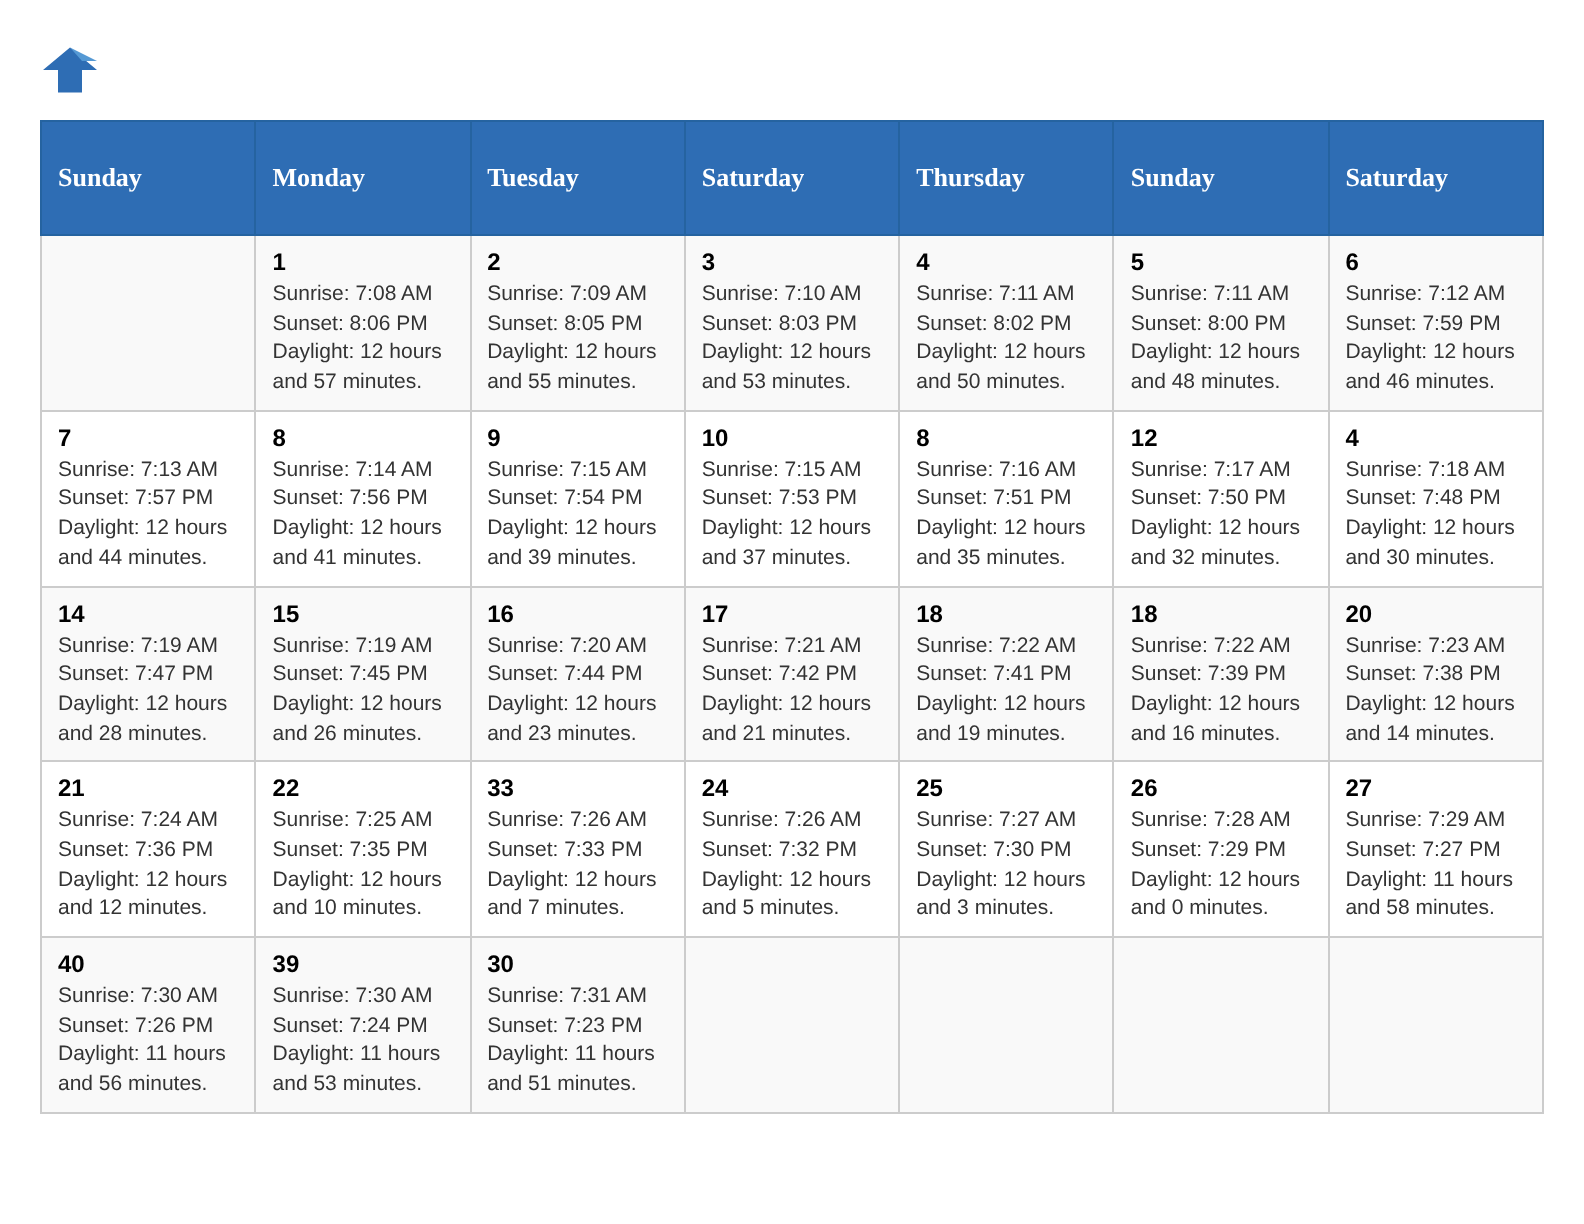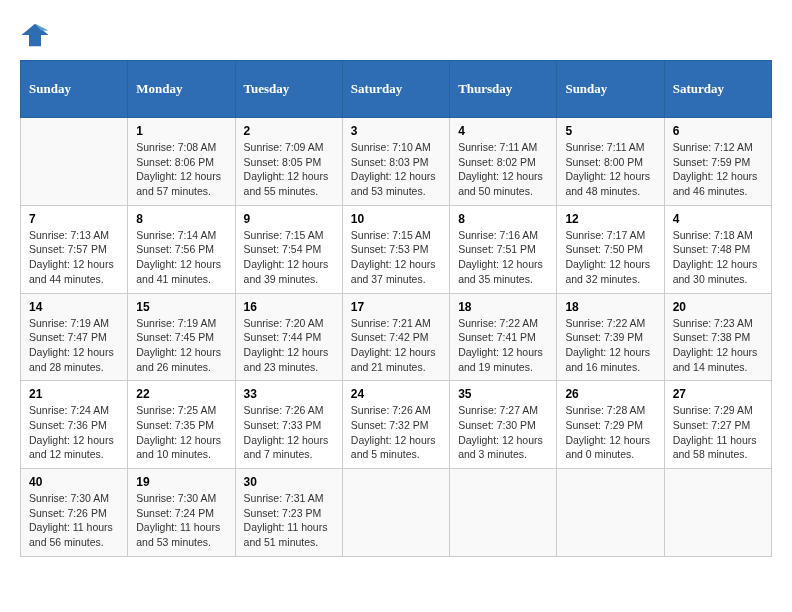--- a/index.html
+++ b/index.html
@@ -223,39 +223,39 @@
         </td>
         <td>
           <span class="day-num">33</span>
           <div class="day-info">Sunrise: 7:26 AM<br>Sunset: 7:33 PM<br>Daylight: 12 hours<br>and 7 minutes.</div>
         </td>
         <td>
           <span class="day-num">24</span>
           <div class="day-info">Sunrise: 7:26 AM<br>Sunset: 7:32 PM<br>Daylight: 12 hours<br>and 5 minutes.</div>
         </td>
         <td>
-          <span class="day-num">35</span>
+          <span class="day-num">25</span>
           <div class="day-info">Sunrise: 7:27 AM<br>Sunset: 7:30 PM<br>Daylight: 12 hours<br>and 3 minutes.</div>
         </td>
         <td>
           <span class="day-num">26</span>
           <div class="day-info">Sunrise: 7:28 AM<br>Sunset: 7:29 PM<br>Daylight: 12 hours<br>and 0 minutes.</div>
         </td>
         <td>
           <span class="day-num">27</span>
           <div class="day-info">Sunrise: 7:29 AM<br>Sunset: 7:27 PM<br>Daylight: 11 hours<br>and 58 minutes.</div>
         </td>
       </tr>
       <tr>
         <td>
           <span class="day-num">40</span>
           <div class="day-info">Sunrise: 7:30 AM<br>Sunset: 7:26 PM<br>Daylight: 11 hours<br>and 56 minutes.</div>
         </td>
         <td>
-          <span class="day-num">19</span>
+          <span class="day-num">39</span>
           <div class="day-info">Sunrise: 7:30 AM<br>Sunset: 7:24 PM<br>Daylight: 11 hours<br>and 53 minutes.</div>
         </td>
         <td>
           <span class="day-num">30</span>
           <div class="day-info">Sunrise: 7:31 AM<br>Sunset: 7:23 PM<br>Daylight: 11 hours<br>and 51 minutes.</div>
         </td>
         <td class="empty"></td>
         <td class="empty"></td>
         <td class="empty"></td>
         <td class="empty"></td>

